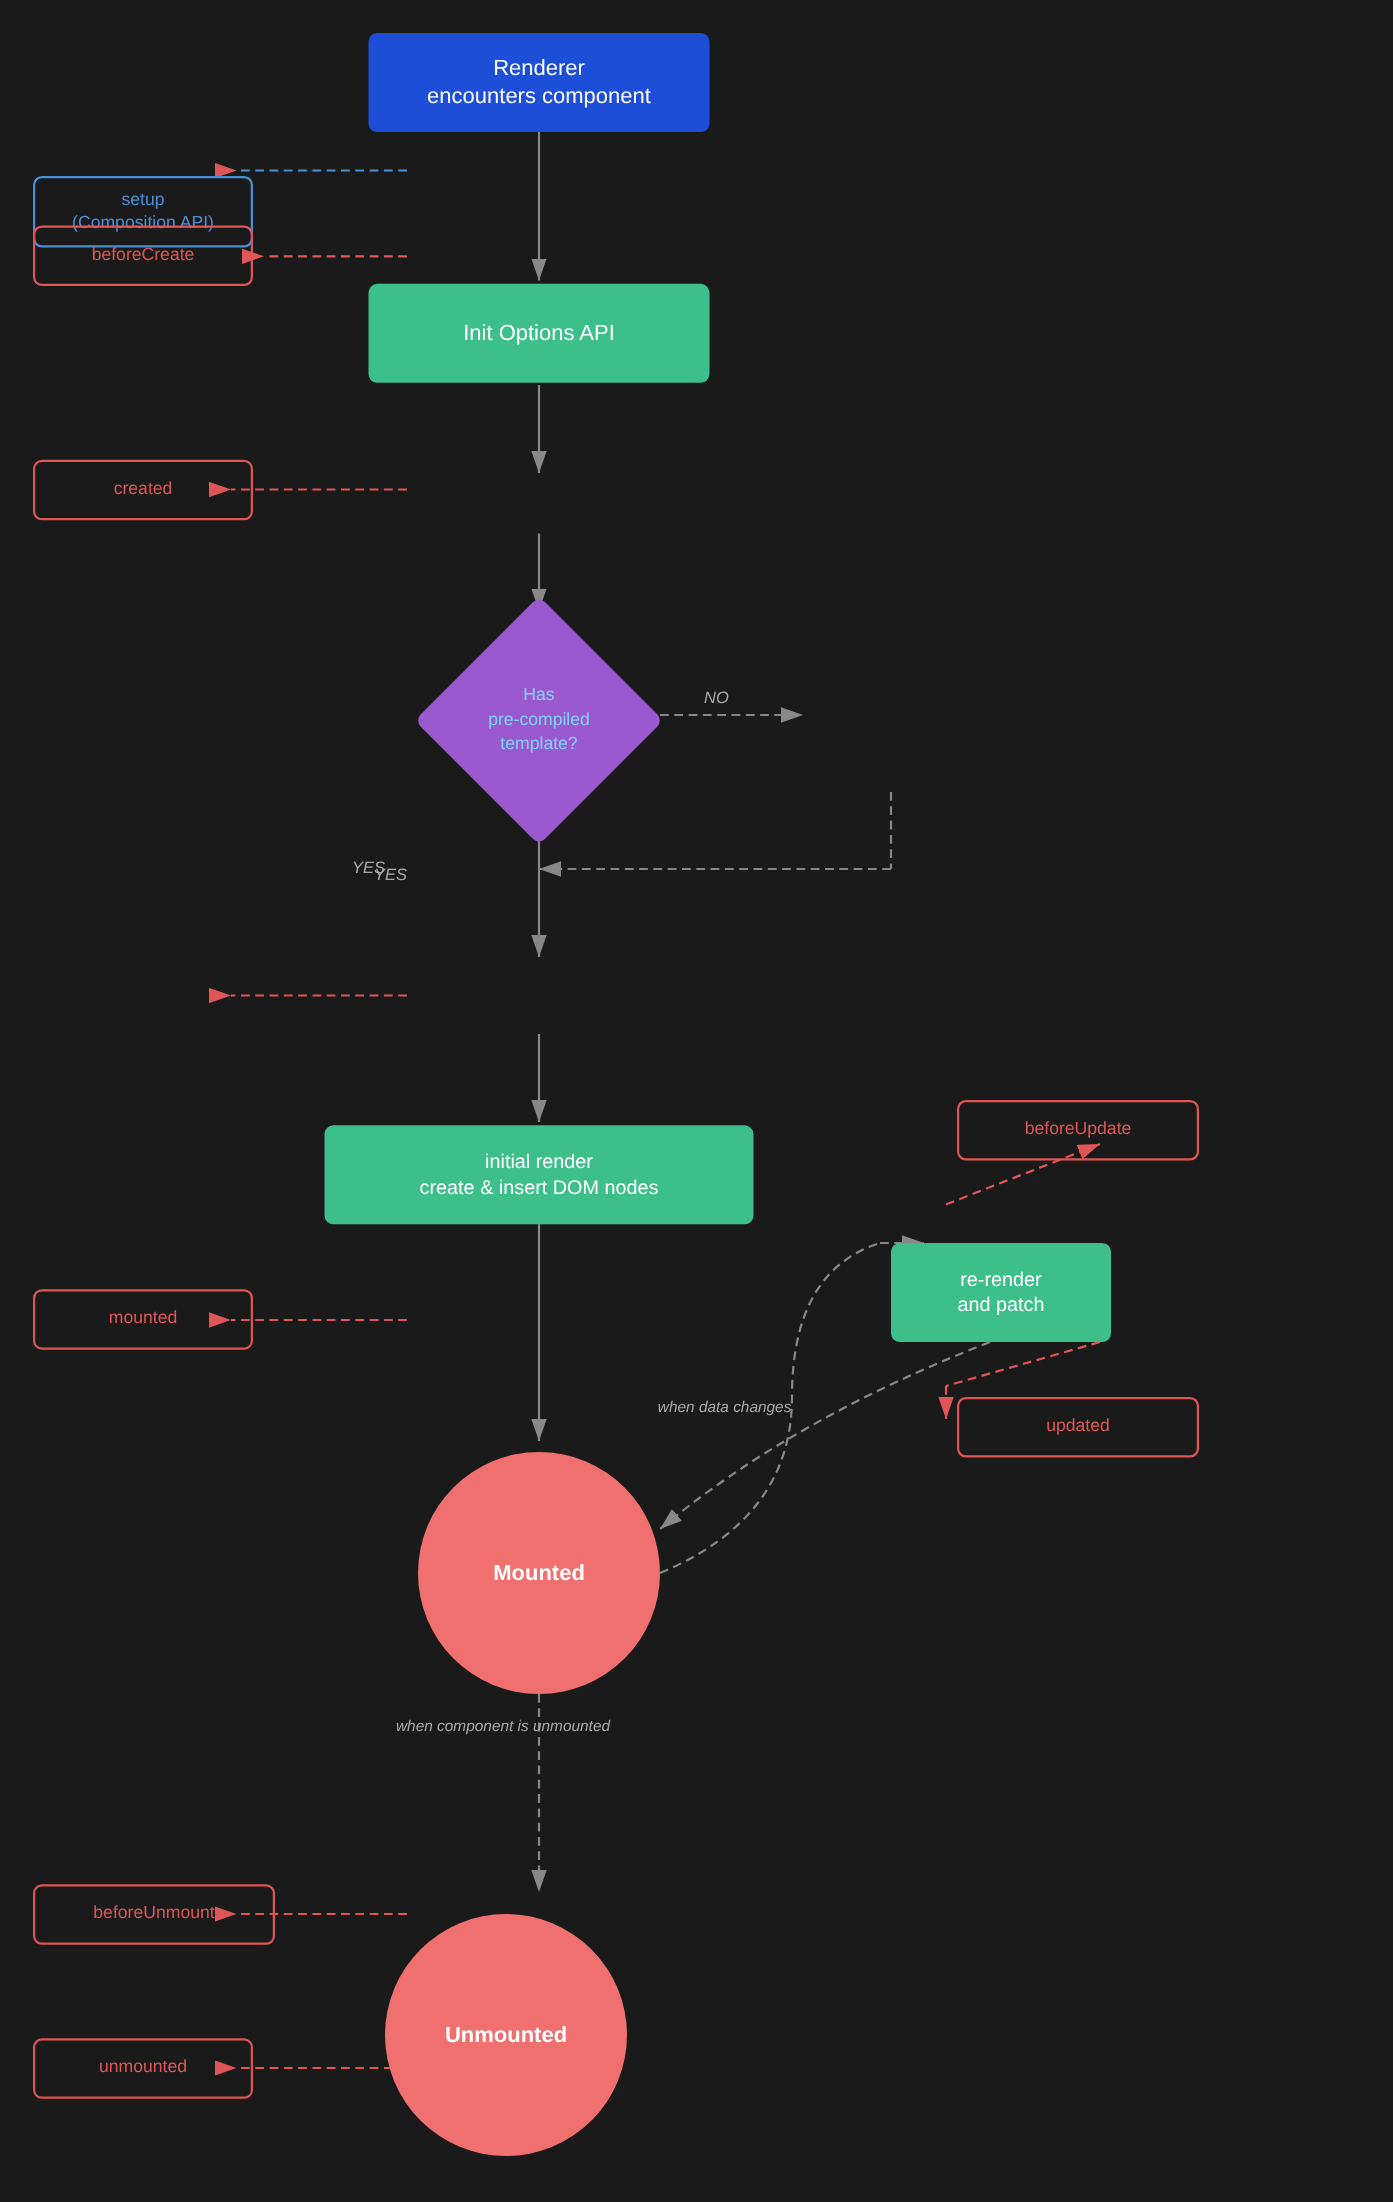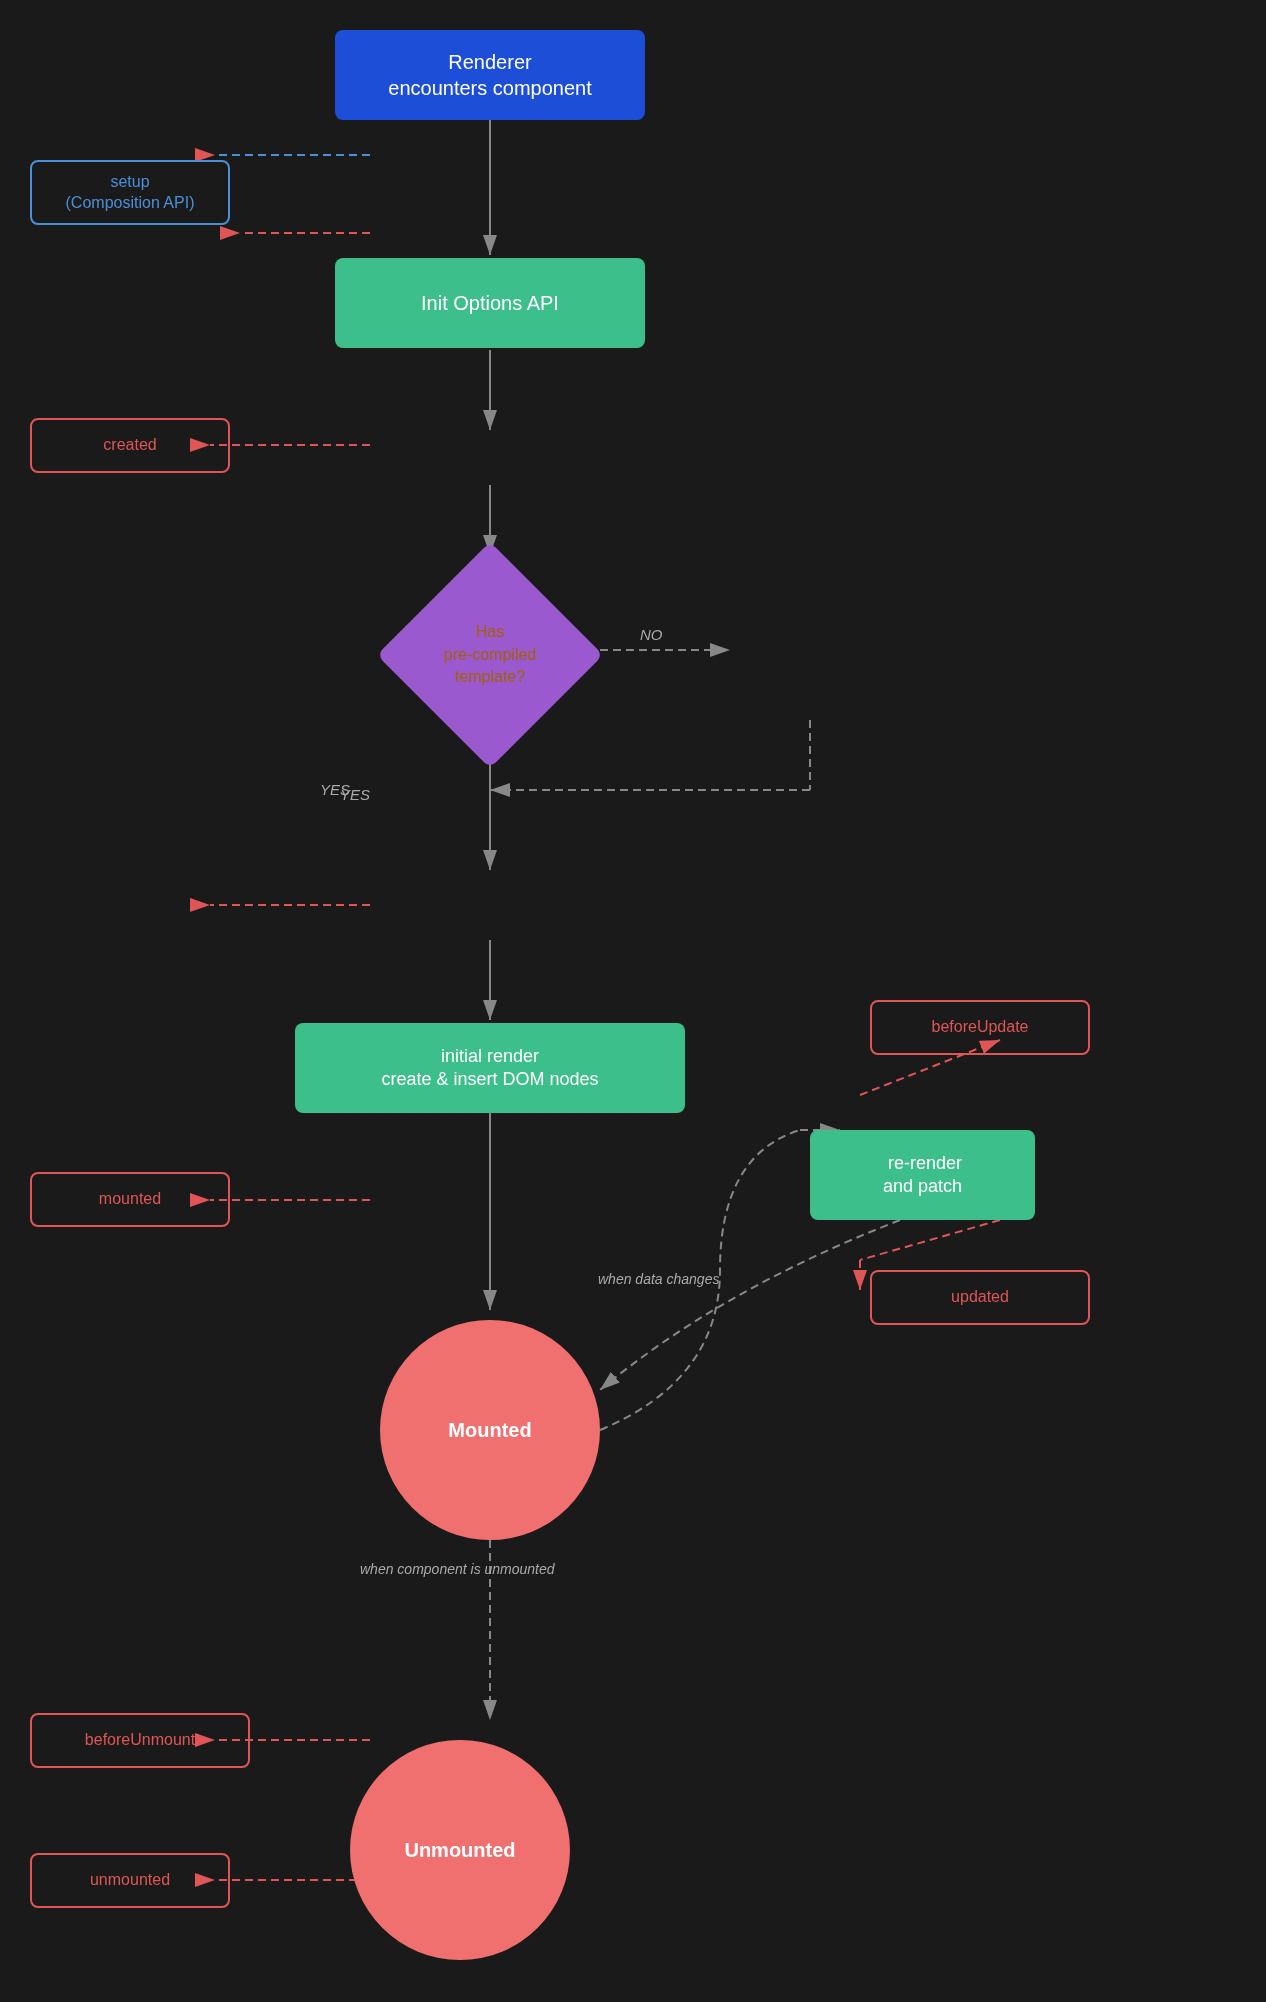--- a/index.html
+++ b/index.html
@@ -61,21 +61,21 @@
     }
     .diamond {
       width: 160px;
       height: 160px;
       background: #9b59d0;
       transform: rotate(45deg);
       border-radius: 8px;
     }
     .diamond-text {
       position: absolute;
-      color: #a16207;
+      color: #7dd3fc;
       font-size: 16px;
       font-weight: 500;
       text-align: center;
       line-height: 1.4;
       z-index: 2;
     }
     
     .circle {
       position: absolute;
       border-radius: 50%;
@@ -188,20 +188,23 @@
   <div class="box box-blue" style="left:335px; top:30px; width:310px; height:90px; font-size:20px;">
     <span style="white-space:pre-line;">Renderer
 encounters component</span>
   </div>
 
   <div class="box box-blue-outline" style="left:30px; top:120px; width:200px; height:65px; font-size:16px;">
     <span style="white-space:pre-line;">setup
 (Composition API)</span>
   </div>
 
+  <div class="box box-red-outline" style="left:30px; top:205px; width:200px; height:55px; font-size:16px;">
+    <span>beforeCreate</span>
+  </div>
 
   <div class="box box-green" style="left:335px; top:258px; width:310px; height:90px; font-size:20px;">
     <span>Init Options API</span>
   </div>
 
   <div class="box box-red-outline" style="left:30px; top:418px; width:200px; height:55px; font-size:16px;">
     <span>created</span>
   </div>
 
   <div class="diamond-container" style="left:380px; top:545px; width:220px; height:220px;">
@@ -223,21 +226,21 @@
   </div>
 
   <div class="box box-red-outline" style="left:870px; top:1000px; width:220px; height:55px; font-size:16px;">
     <span>beforeUpdate</span>
   </div>
 
   <div class="circle circle-red" style="left:380px; top:1320px; width:220px; height:220px;">
     <span>Mounted</span>
   </div>
 
-  <div class="box box-green" style="left:810px; top:1130px; width:225px; height:90px; font-size:18px;text-align:right;">
+  <div class="box box-green" style="left:810px; top:1130px; width:200px; height:90px; font-size:18px;">
     <span style="white-space:pre-line;">re-render
 and patch</span>
   </div>
 
   <div class="box box-red-outline" style="left:870px; top:1270px; width:220px; height:55px; font-size:16px;">
     <span>updated</span>
   </div>
 
   <div class="box box-red-outline" style="left:30px; top:1713px; width:220px; height:55px; font-size:16px;">
     <span>beforeUnmount</span>

